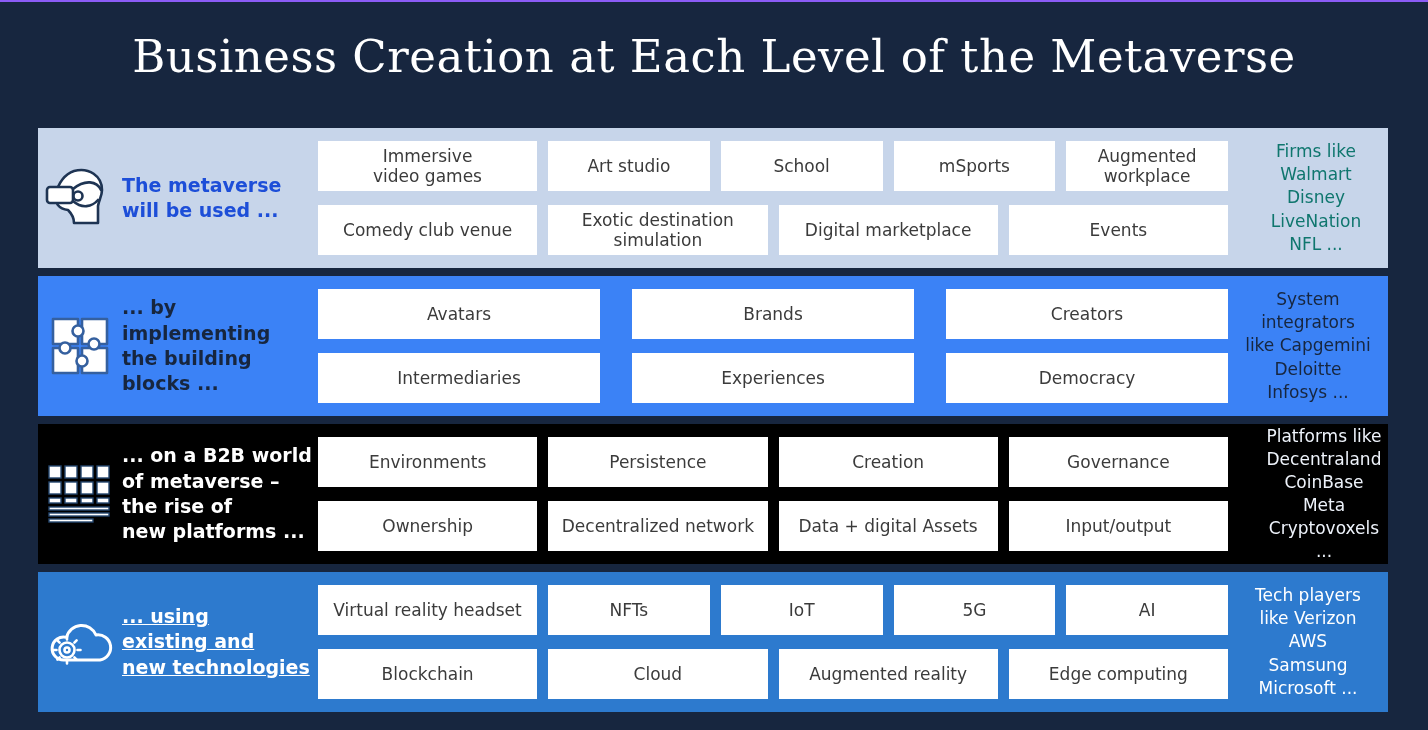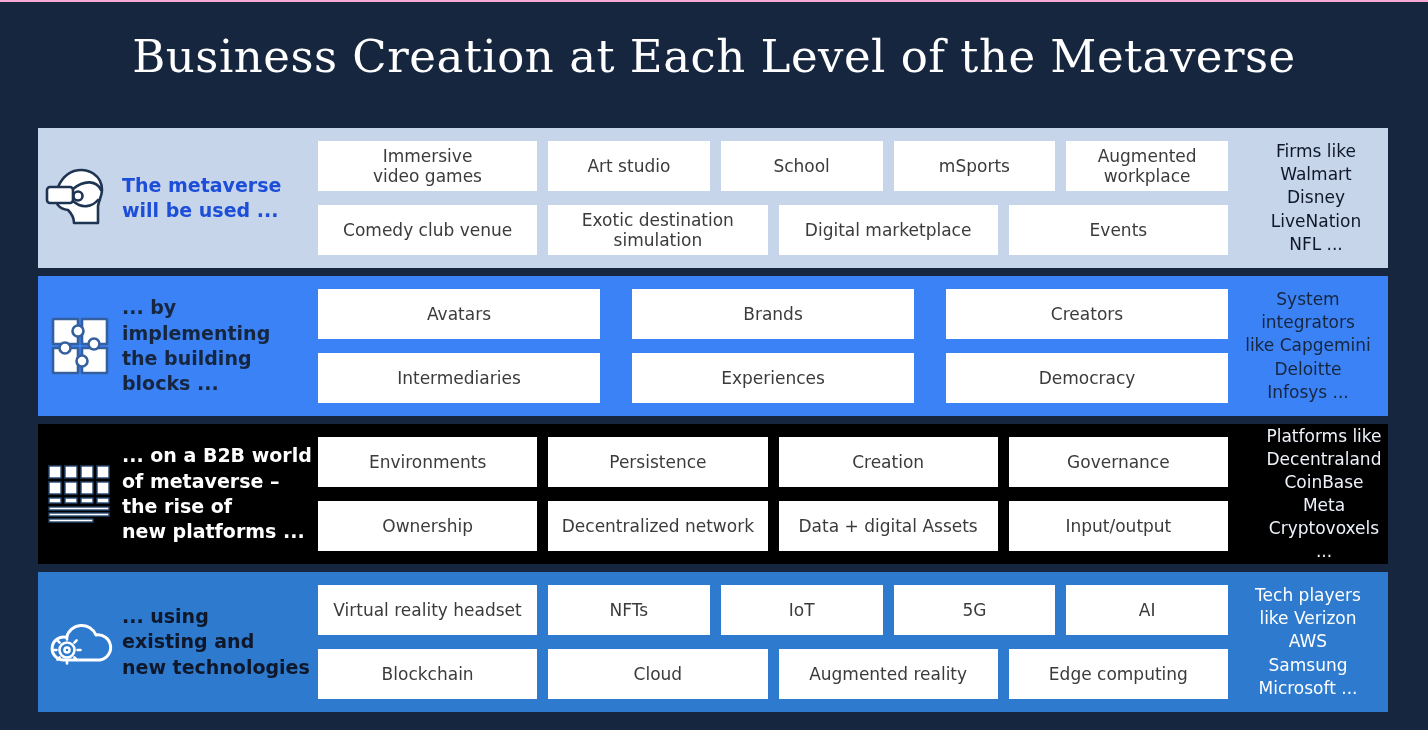--- a/index.html
+++ b/index.html
@@ -1,18 +1,18 @@
 <!DOCTYPE html>
 <html><head>
 <meta charset="utf-8">
 <style>
   html,body{margin:0;padding:0;background:#10203a;}
   .page{
     width:1428px;height:730px;box-sizing:border-box;
-    background:#17263f;border-top:2px solid #f9a8d4;
+    background:#17263f;border-top:2px solid #8b5cf6;
     font-family:"DejaVu Sans","Liberation Sans",sans-serif;
     overflow:hidden;position:relative;
   }
   h1.title{
     margin:0;padding-top:28px;text-align:center;
     font-family:"DejaVu Serif","Liberation Serif",serif;
     font-weight:400;font-size:45px;line-height:1.2;color:#ffffff;
     letter-spacing:0.5px;
   }
   .levels{margin:44px 0 0 38px;width:1350px;}
@@ -70,21 +70,21 @@
 workplace</div>
           </div>
           <div class="box-row cols-4">
             <div class="box">Comedy club venue</div>
             <div class="box">Exotic destination
 simulation</div>
             <div class="box">Digital marketplace</div>
             <div class="box">Events</div>
           </div>
         </div>
-        <div class="note" style="color: #0f172a; padding-left: 20px;">Firms like
+        <div class="note" style="color: #0f766e; padding-left: 20px;">Firms like
 Walmart
 Disney
 LiveNation
 NFL ...</div>
       </section>
       <section class="band" style="background: #3b82f6;">
         <div class="icon-cell">
           <svg width="64" height="64" viewBox="0 0 64 64">
             <g fill="#ffffff" stroke="#35609f" stroke-width="2.6" stroke-linejoin="round">
               <rect x="5" y="5" width="25" height="25"></rect>
@@ -170,21 +170,21 @@
         <div class="icon-cell">
           <svg width="76" height="58" viewBox="0 0 76 58">
             <path d="M22 47 a11.5 11.5 0 1 1 2.6 -22.6 A15.5 15.5 0 0 1 54 22 a11 11 0 0 1 4 25 z" fill="none" stroke="#ffffff" stroke-width="3" stroke-linejoin="round"></path>
             <g stroke="#ffffff" stroke-width="2.6" fill="none" stroke-linecap="round">
               <circle cx="25" cy="37" r="7.5"></circle>
               <circle cx="25" cy="37" r="2.5"></circle>
               <path d="M25 26.5 V23.5 M25 47.5 V50.5 M14.5 37 H11.5 M35.5 37 H38.5 M17.6 29.6 L15.4 27.4 M32.4 44.4 L34.6 46.6 M17.6 44.4 L15.4 46.6 M32.4 29.6 L34.6 27.4"></path>
             </g>
           </svg>
         </div>
-        <div class="band-label" style="color: #0f172a;">... using
+        <div class="band-label" style="color: #ffffff; text-decoration: underline;">... using
 existing and
 new technologies</div>
         <div class="boxes">
           <div class="box-row cols-5 first-wide">
             <div class="box">Virtual reality headset</div>
             <div class="box">NFTs</div>
             <div class="box">IoT</div>
             <div class="box">5G</div>
             <div class="box">AI</div>
           </div>

